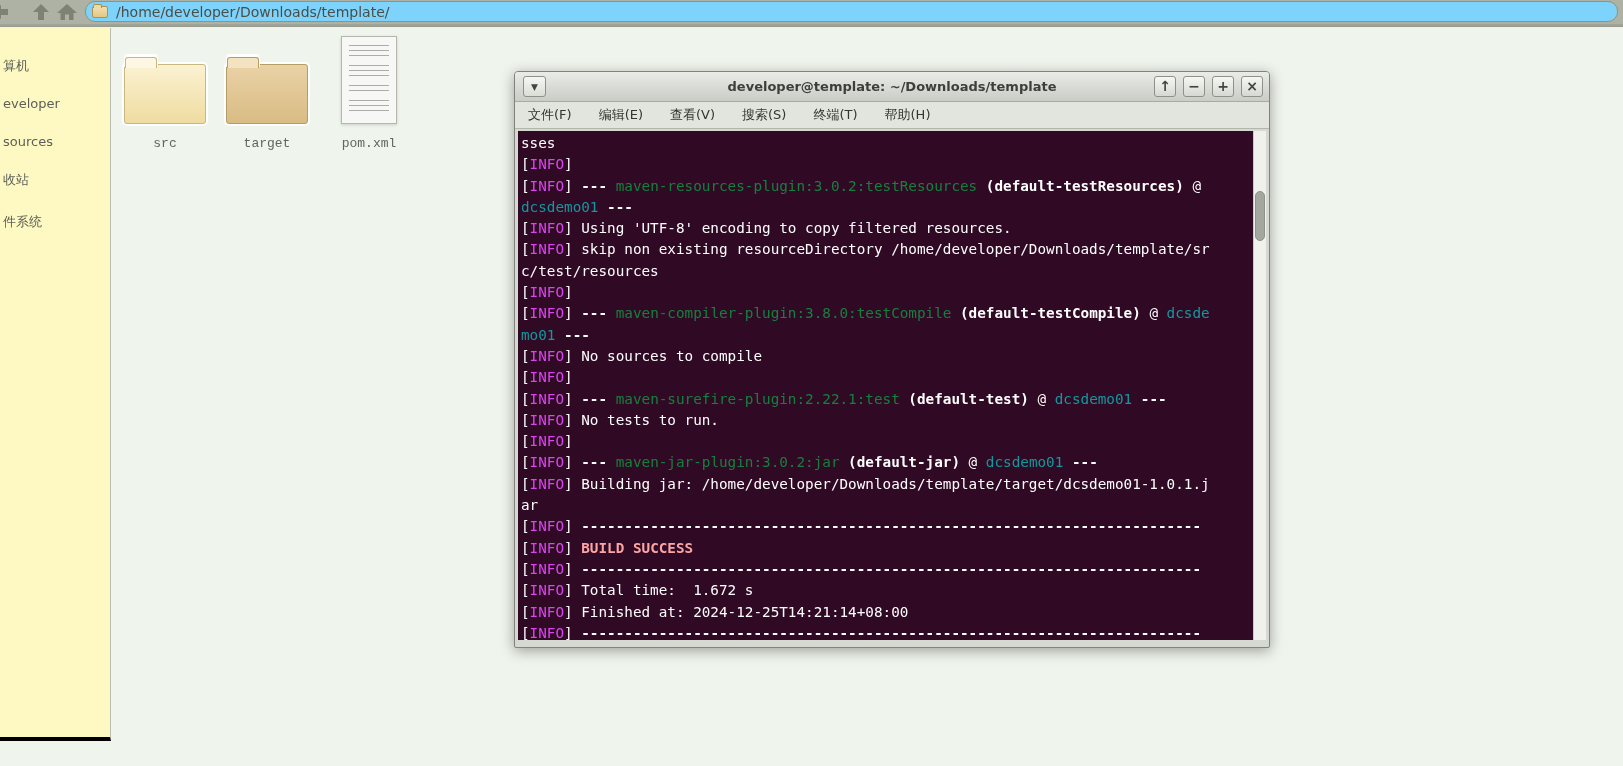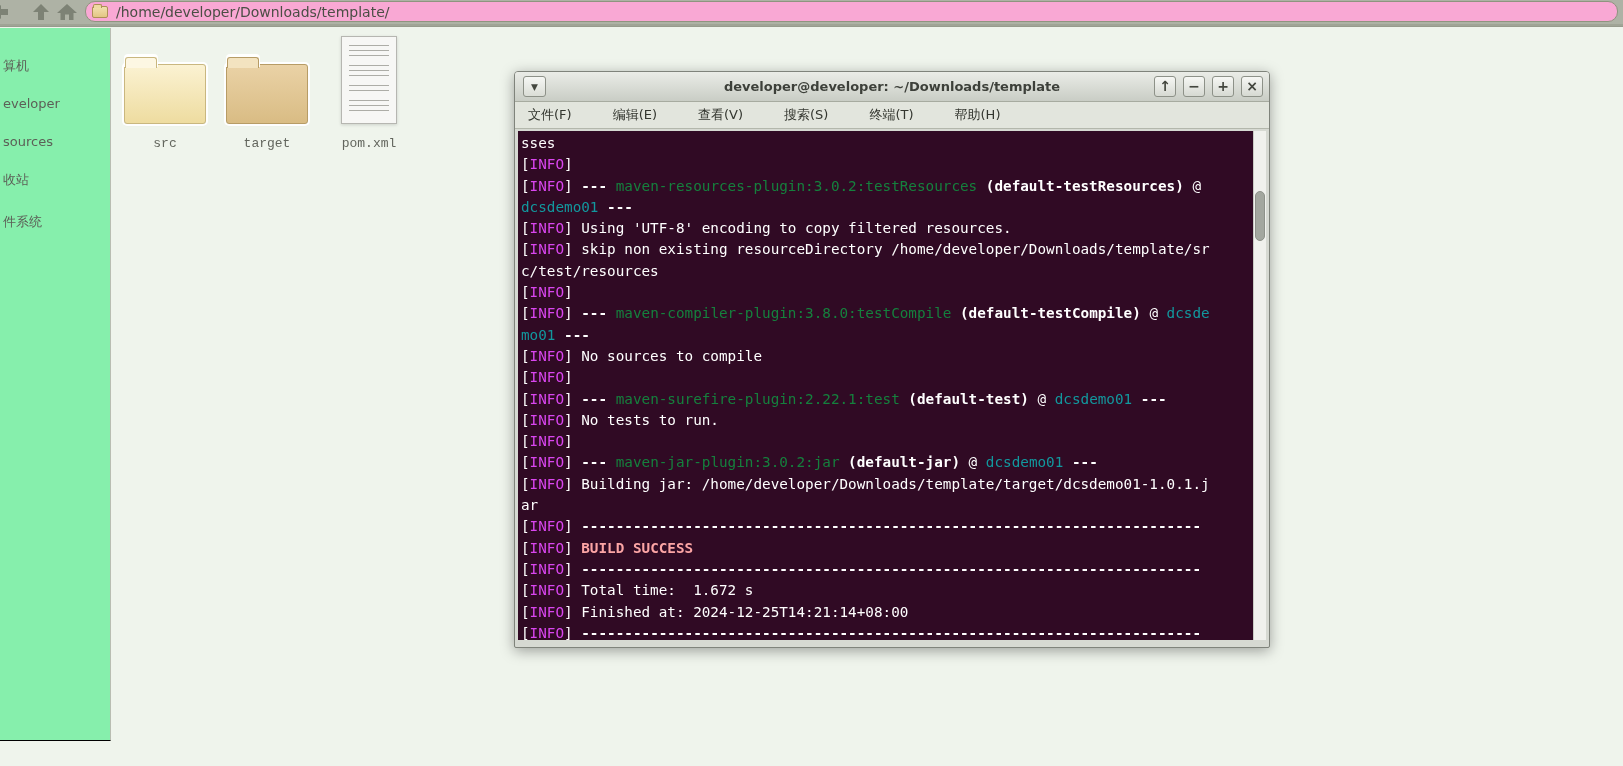--- a/index.html
+++ b/index.html
@@ -14,31 +14,31 @@
   .fm-toolbar { position:absolute; left:0; top:0; width:1623px; height:24px;
     background:#aeb2a5; overflow:hidden; }
   .fm-toolbar-sep { position:absolute; left:0; top:24px; width:1623px; height:3px;
     background:#a0a496; border-bottom:1px solid #979b8d; }
   .nav-ico { position:absolute; top:3px; width:22px; height:18px; }
   .nav-ico svg { display:block; }
   .ico-back { left:-12px; }
   .ico-up { left:30px; }
   .ico-home { left:56px; }
   .path-field { position:absolute; left:85px; top:1px; right:5px; height:21px;
-    background:#f9a8d4; border:1px solid #8f947f; border-radius:10px;
+    background:#7dd3fc; border:1px solid #8f947f; border-radius:10px;
     display:flex; align-items:center; padding-left:6px; }
   .mini-folder { width:16px; height:12px; background:linear-gradient(#f2dfae,#e3c683);
     border:1px solid #ad9055; border-radius:2px; position:relative; margin-right:8px; }
   .mini-folder:before { content:""; position:absolute; left:0; top:-3px; width:7px; height:3px;
     background:#eed9a2; border:1px solid #ad9055; border-bottom:none; border-radius:2px 2px 0 0; }
   .path-text { font-size:14px; color:#4b4e45; }
 
   
   .fm-sidebar { position:absolute; left:0; top:28px; width:111px; height:713px;
-    background:#86efac; border-right:1px solid #b9bdb2; border-bottom:1px solid #000000;
+    background:#fef9c3; border-right:1px solid #b9bdb2; border-bottom:4px solid #000000;
     overflow:hidden; }
   .side-item { height:20px; line-height:20px; font-size:13px; color:#5c5f57;
     padding-left:3px; margin-top:18px; white-space:nowrap; }
   .side-item.first { margin-top:28px; }
   .side-item.gap { margin-top:22px; }
 
   
   .fm-files { position:absolute; left:114px; top:28px; display:flex; }
   .file-item { width:102px; text-align:center;font-family:Liberation Mono, monospace; }
   .icon-box { height:96px; display:flex; align-items:flex-end; justify-content:center; }
@@ -73,21 +73,21 @@
   .term-title { text-align:center; line-height:30px; font-size:13px; font-weight:bold;
     color:#3d403a; }
   .dd-btn { position:absolute; left:8px; top:4px; width:23px; height:21px;
     border:1px solid #8d9188; border-radius:3px; background:linear-gradient(#f6f7f4,#daddd6);
     font-size:9px; color:#44473f; text-align:center; line-height:20px; }
   .win-btns { position:absolute; right:6px; top:4px; display:flex; gap:7px; }
   .wbtn { width:22px; height:21px; border:1px solid #8d9188; border-radius:3px;
     background:linear-gradient(#f6f7f4,#d6d9d2); color:#43463e;
     font:bold 14px/19px "DejaVu Sans",sans-serif; text-align:center; }
   .term-menubar { height:27px; background:#e2e5dd; border-bottom:1px solid #b3b7ac;
-    display:flex; align-items:center; padding-left:13px; gap:41px;
+    display:flex; align-items:center; padding-left:13px; gap:27px;
     font-size:13px; color:#33362f; }
   .menu-item { white-space:nowrap; }
   .term-screen { position:absolute; left:3px; right:3px; top:59px; bottom:7px;
     background:#300a24; overflow:hidden;padding-left:44px; }
   .term-text { position:absolute; left:3px; top:2px; right:14px; bottom:0;
     font-family:"DejaVu Sans Mono","Liberation Mono",monospace;
     font-size:14.3px; line-height:21.3px; white-space:pre; color:#fff; overflow:hidden; }
   .term-scrollbar { position:absolute; right:0; top:0; bottom:0; width:13px;
     background:#f0f1ed; border-left:1px solid #c9ccc4; }
   .term-thumb { position:absolute; left:1px; right:1px; top:60px; height:50px;
@@ -150,21 +150,21 @@
       <div class="icon-box">
         <div class="paper"></div>
       </div>
       <div class="file-label">pom.xml</div>
     </div>
   </div>
 
 <div class="term-win">
   <div class="term-titlebar">
     <div class="dd-btn">▼</div>
-    <div class="term-title">developer@developer: ~/Downloads/template</div>
+    <div class="term-title">developer@template: ~/Downloads/template</div>
     <div class="win-btns">
         <div class="wbtn">↑</div>
         <div class="wbtn">−</div>
         <div class="wbtn">+</div>
         <div class="wbtn">×</div>
       </div>
   </div>
   <div class="term-menubar">
       <div class="menu-item">文件(F)</div>
       <div class="menu-item">编辑(E)</div>

